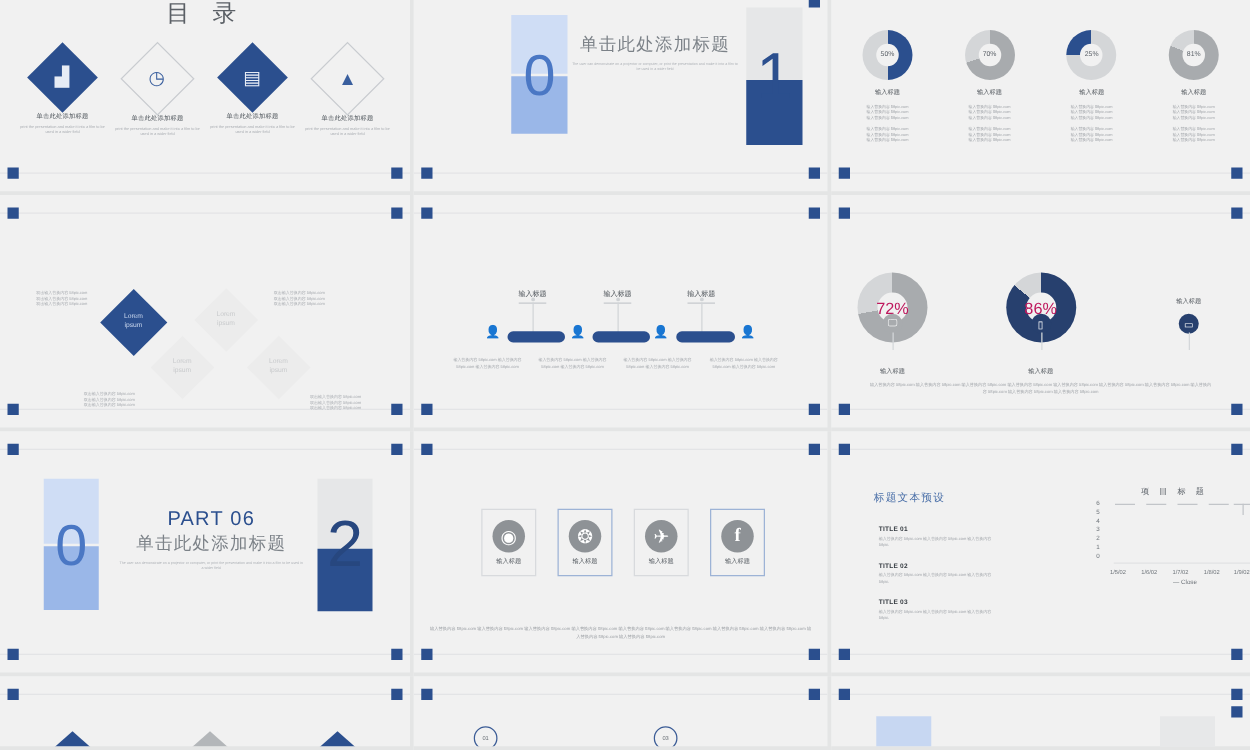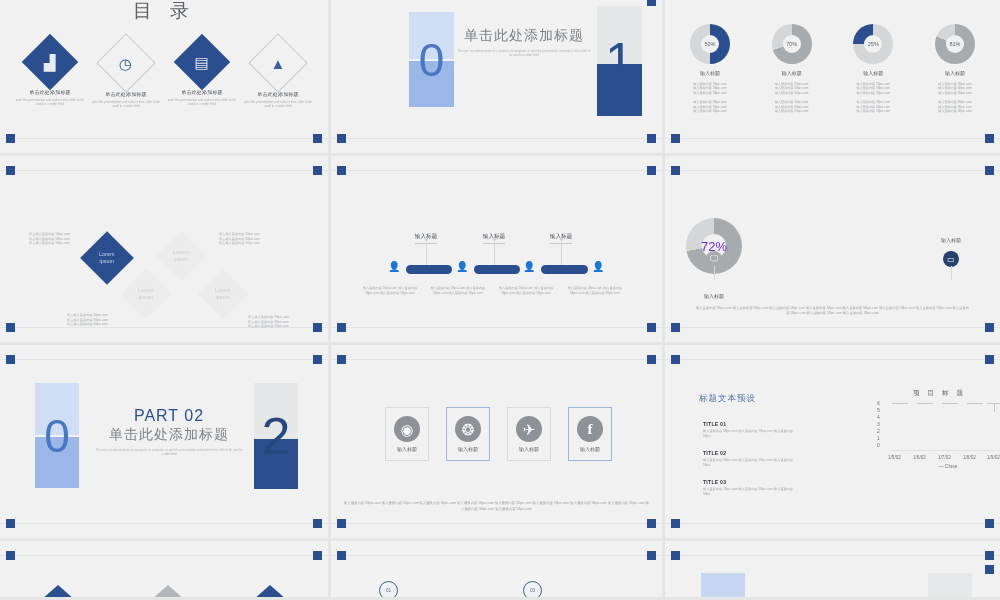--- a/index.html
+++ b/index.html
@@ -97,21 +97,21 @@
   .s5-col{position:absolute;text-align:center;}
   .s5-h{font-size:5.6px;color:#4b5157;border-bottom:1px solid #c6c9cd;padding-bottom:2px;display:inline-block;}
   .s5-stem{position:absolute;width:1px;background:#d2d5d8;}
   .s5-dot{position:absolute;width:3px;height:3px;border-radius:50%;background:#cfd2d5;}
   .bar{position:absolute;height:9px;border-radius:5px;background:#2b4f8e;}
   .person{position:absolute;font-size:10px;color:#b8bcc0;line-height:1;}
   .s5-p{position:absolute;font-size:3.2px;line-height:4.6px;color:#a2a6ab;text-align:center;}
 
   
   .d-s6{width:56px;height:56px;}
-  .d-s6 .hole{inset:16px;font-size:13px;color:#6d28d9;font-weight:400;}
+  .d-s6 .hole{inset:16px;font-size:13px;color:#be185d;font-weight:400;}
   .s6-pin{position:absolute;width:16px;height:16px;border-radius:50%;
     display:flex;align-items:center;justify-content:center;font-size:8px;color:#fff;}
   .s6-needle{position:absolute;width:1px;background:#d4d7da;}
   .s6-lab{font-size:5px;color:#50565c;text-align:center;}
   .s6-foot{position:absolute;left:30px;right:30px;bottom:26px;text-align:center;
     font-size:3.3px;line-height:5px;color:#9fa3a8;}
 
   
   .sc-card{position:absolute;width:42px;height:52px;background:transparent;}
   .sc-card.g{border:1px solid #d8dadd;}
@@ -360,20 +360,28 @@
     <div style="position:absolute;left:18px;right:18px;top:62px;display:flex;justify-content:space-between;">
       <div style="width:62px;position:relative;">
         <div class="donut d-s6" style="margin:0 auto;background:conic-gradient(#a8abae 0% 72%, #d4d6d8 72% 100%);">
           <div class="hole">72%</div>
         </div>
         <div class="s6-pin" style="left:23px;top:33px;background:#a8abae;">🖵</div>
         <div class="s6-needle" style="left:31px;top:48px;height:14px;"></div>
         <div class="s6-lab cn" style="margin-top:19px;">输入标题</div>
       </div>
       <div style="width:62px;position:relative;">
+        <div class="donut d-s6" style="margin:0 auto;background:conic-gradient(#27406e 0% 86%, #d4d6d8 86% 100%);">
+          <div class="hole">86%</div>
+        </div>
+        <div class="s6-pin" style="left:23px;top:33px;background:#27406e;">▯</div>
+        <div class="s6-needle" style="left:31px;top:48px;height:14px;"></div>
+        <div class="s6-lab cn" style="margin-top:19px;">输入标题</div>
+      </div>
+      <div style="width:62px;position:relative;">
         <div class="s6-pin" style="left:23px;top:33px;background:#27406e;">▭</div>
         <div class="s6-needle" style="left:31px;top:48px;height:14px;"></div>
         <div class="s6-lab cn" style="margin-top:19px;">输入标题</div>
       </div>
     </div>
 
     <div class="s6-foot">输入替换内容 58pic.com 输入替换内容 58pic.com 输入替换内容 58pic.com 输入替换内容 58pic.com 输入替换内容 58pic.com 输入替换内容 58pic.com 输入替换内容 58pic.com 输入替换内容 58pic.com 输入替换内容 58pic.com 输入替换内容 58pic.com</div>
   </div>
 
   <div class="slide">
@@ -388,21 +396,21 @@
       <div class="u" style="height:52px;"></div>
         <div class="d" style="height:51px;"></div>
       <div class="z">0</div>
     </div>
     <div class="pt-right" style="right:30px;top:38px;width:44px;height:106px;">
       <div class="bgu" style="height:56px;"></div>
         <div class="bgd" style="height:50px;"></div>
       <div class="n">2</div>
     </div>
     <div class="pt-mid" style="left:95px;right:85px;top:62px;">
-      <div class="pt-h1">PART 02</div>
+      <div class="pt-h1">PART 06</div>
       <div class="pt-h2 cn">单击此处添加标题</div>
       <div class="pt-p">The user can demonstrate on a projector or computer, or print the presentation and make it into a film to be used in a wider field</div>
     </div>
   </div>
 
   <div class="slide">
     <div class="hline t"></div>
     <div class="hline b"></div>
     <div class="csq tl"></div>
     <div class="csq tr"></div>

